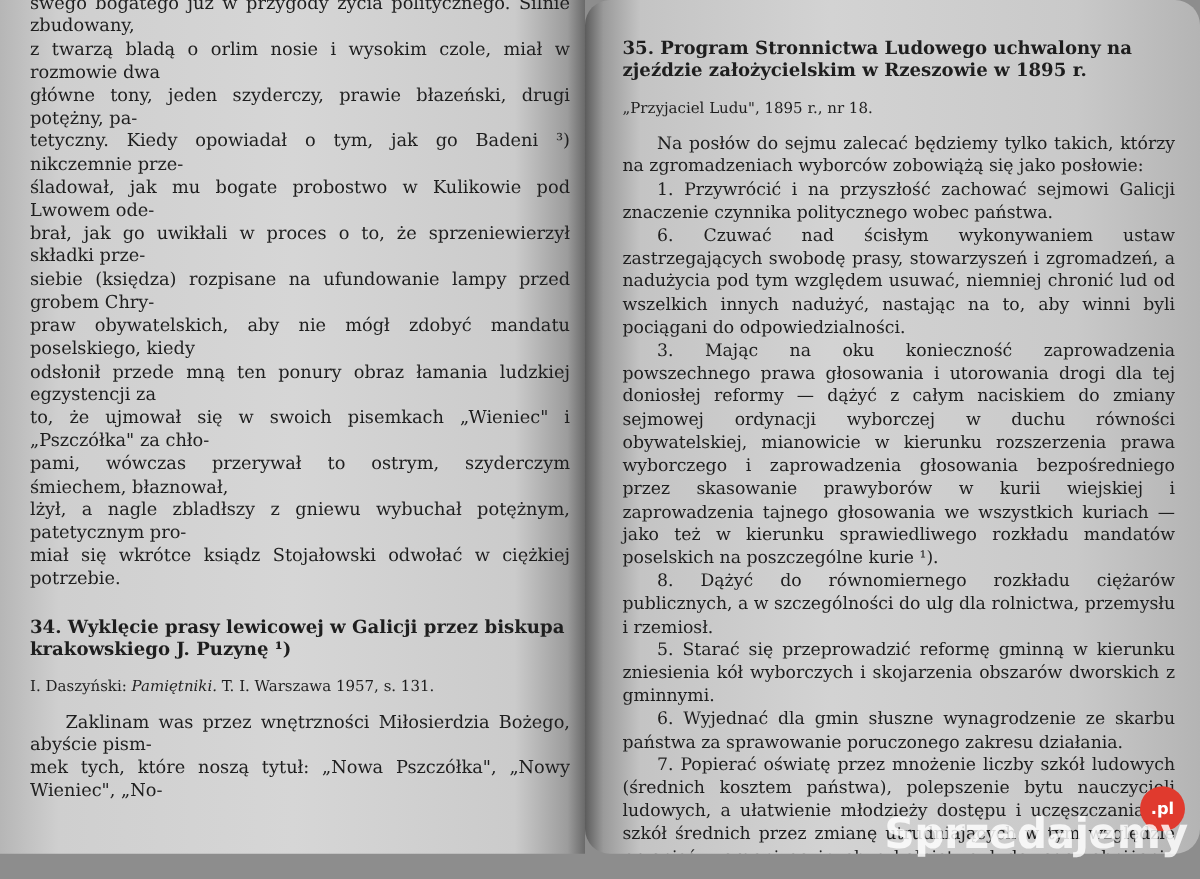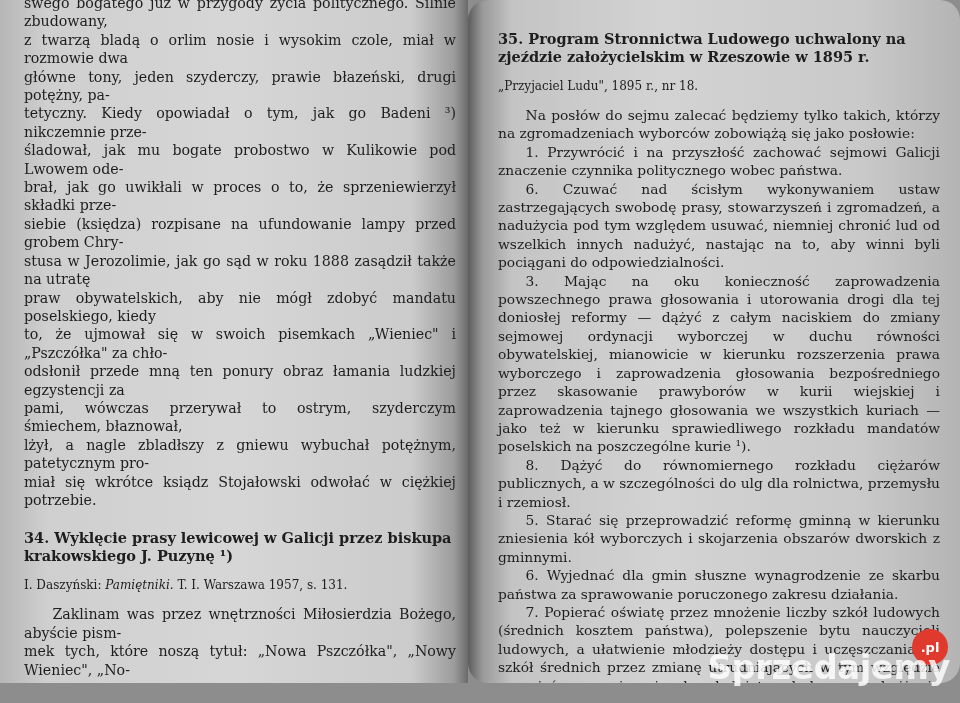--- a/index.html
+++ b/index.html
@@ -51,24 +51,23 @@
 
 <div id="left-page" class="page">
   <div class="text" style="margin-top:-6px;">
     <p>swego bogatego już w przygody życia politycznego. Silnie zbudowany,</p>
     <p>z twarzą bladą o orlim nosie i wysokim czole, miał w rozmowie dwa</p>
     <p>główne tony, jeden szyderczy, prawie błazeński, drugi potężny, pa-</p>
     <p>tetyczny. Kiedy opowiadał o tym, jak go Badeni ³) nikczemnie prze-</p>
     <p>śladował, jak mu bogate probostwo w Kulikowie pod Lwowem ode-</p>
     <p>brał, jak go uwikłali w proces o to, że sprzeniewierzył składki prze-</p>
     <p>siebie (księdza) rozpisane na ufundowanie lampy przed grobem Chry-</p>
-    <p>stusa w Jerozolimie, jak go sąd w roku 1888 zasądził także na utratę</p>
     <p>praw obywatelskich, aby nie mógł zdobyć mandatu poselskiego, kiedy</p>
+    <p>odsłonił przede mną ten ponury obraz łamania ludzkiej egzystencji za</p>
     <p>to, że ujmował się w swoich pisemkach „Wieniec" i „Pszczółka" za chło-</p>
-    <p>odsłonił przede mną ten ponury obraz łamania ludzkiej egzystencji za</p>
     <p>pami, wówczas przerywał to ostrym, szyderczym śmiechem, błaznował,</p>
     <p>lżył, a nagle zbladłszy z gniewu wybuchał potężnym, patetycznym pro-</p>
     <p>miał się wkrótce ksiądz Stojałowski odwołać w ciężkiej potrzebie.</p>
   </div>
 
   <h2 class="section-title" style="margin-top:20px;">34. Wyklęcie prasy lewicowej w Galicji przez biskupa krakowskiego J. Puzynę ¹)</h2>
 
   <div class="source" style="margin-top:12px;">
     <span>I. Daszyński:</span>
     <span class="it">Pamiętniki.</span>

